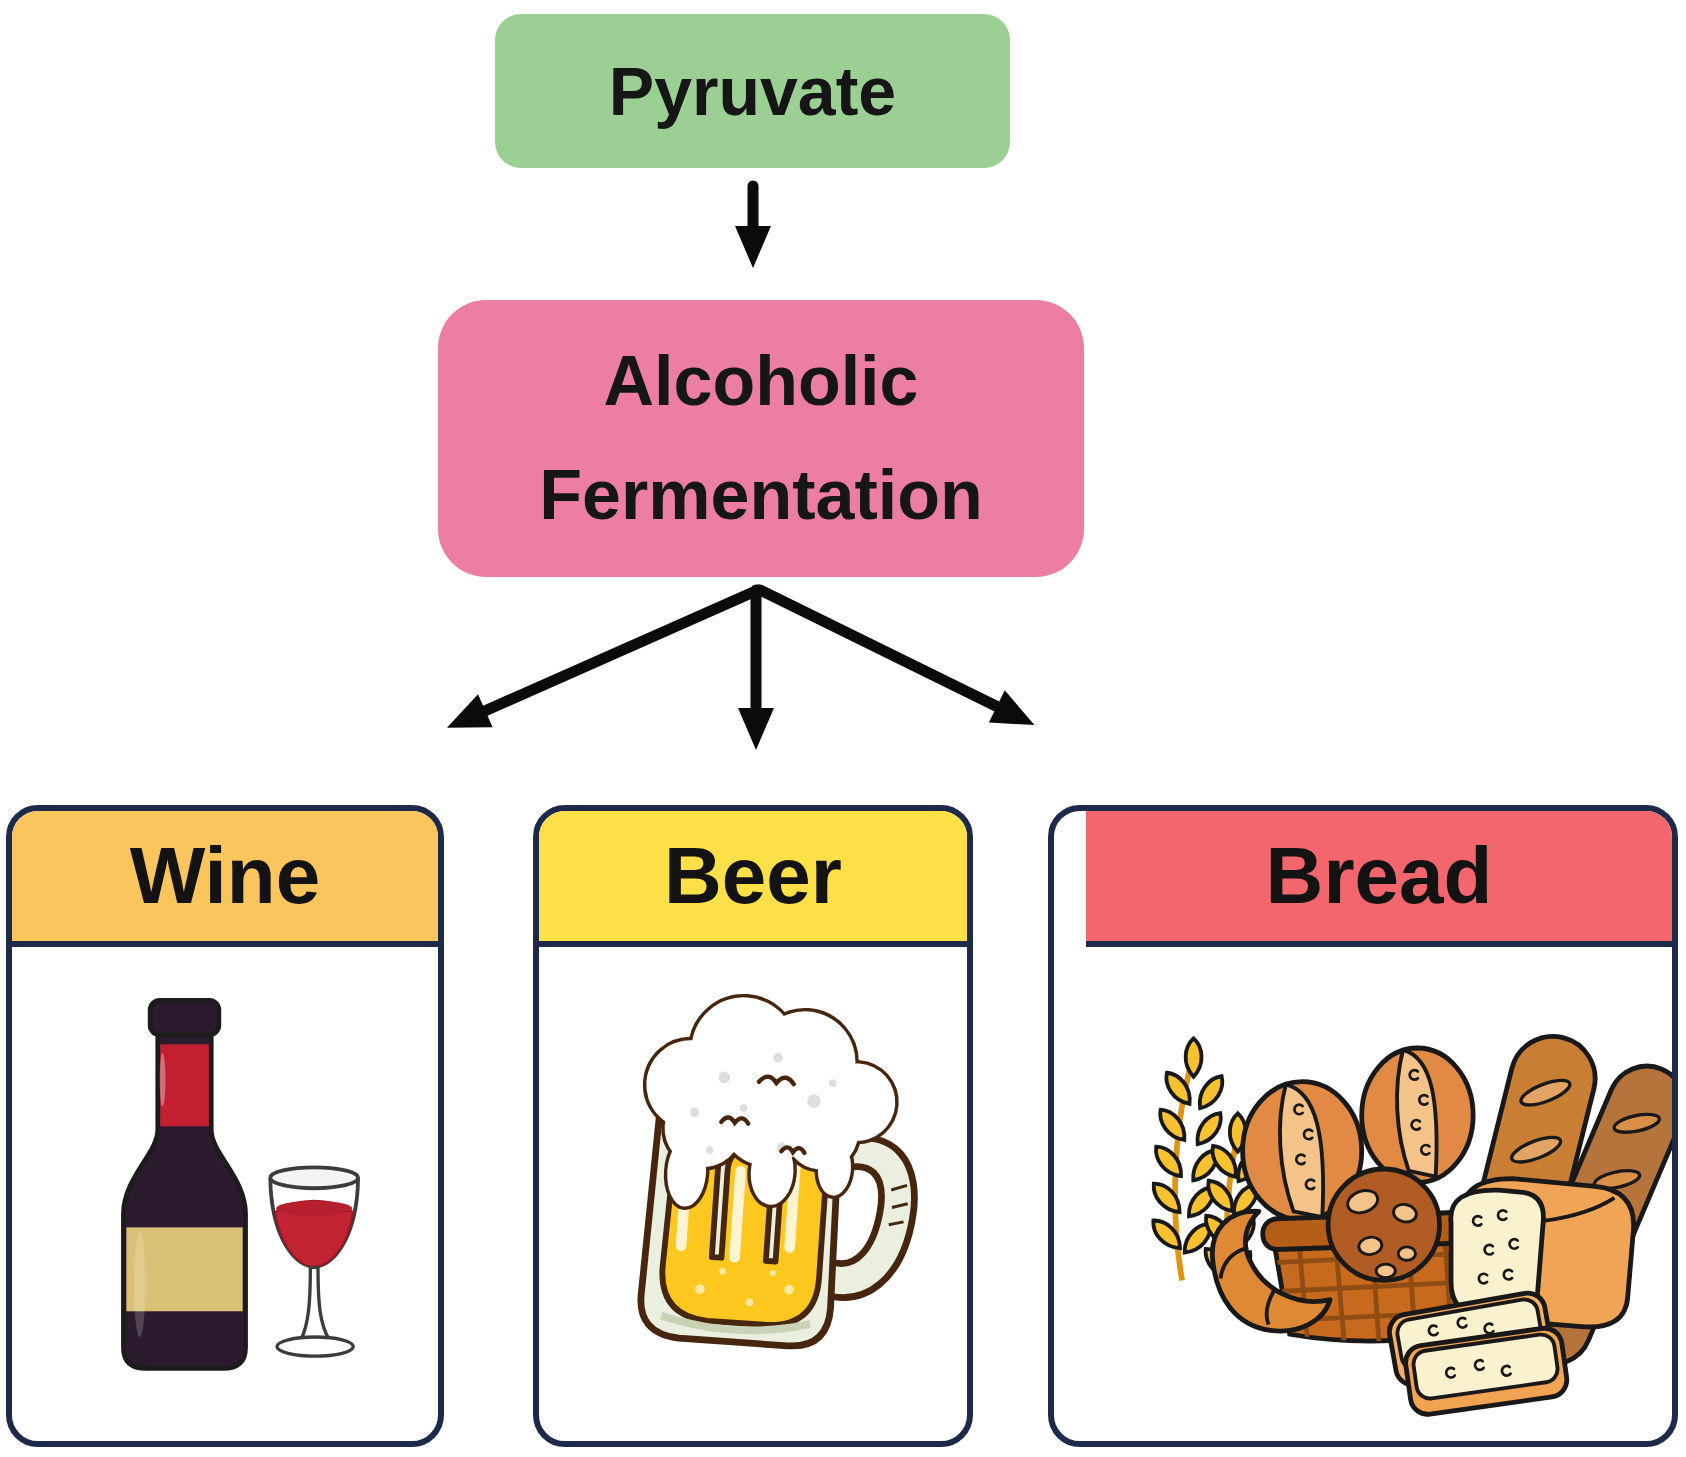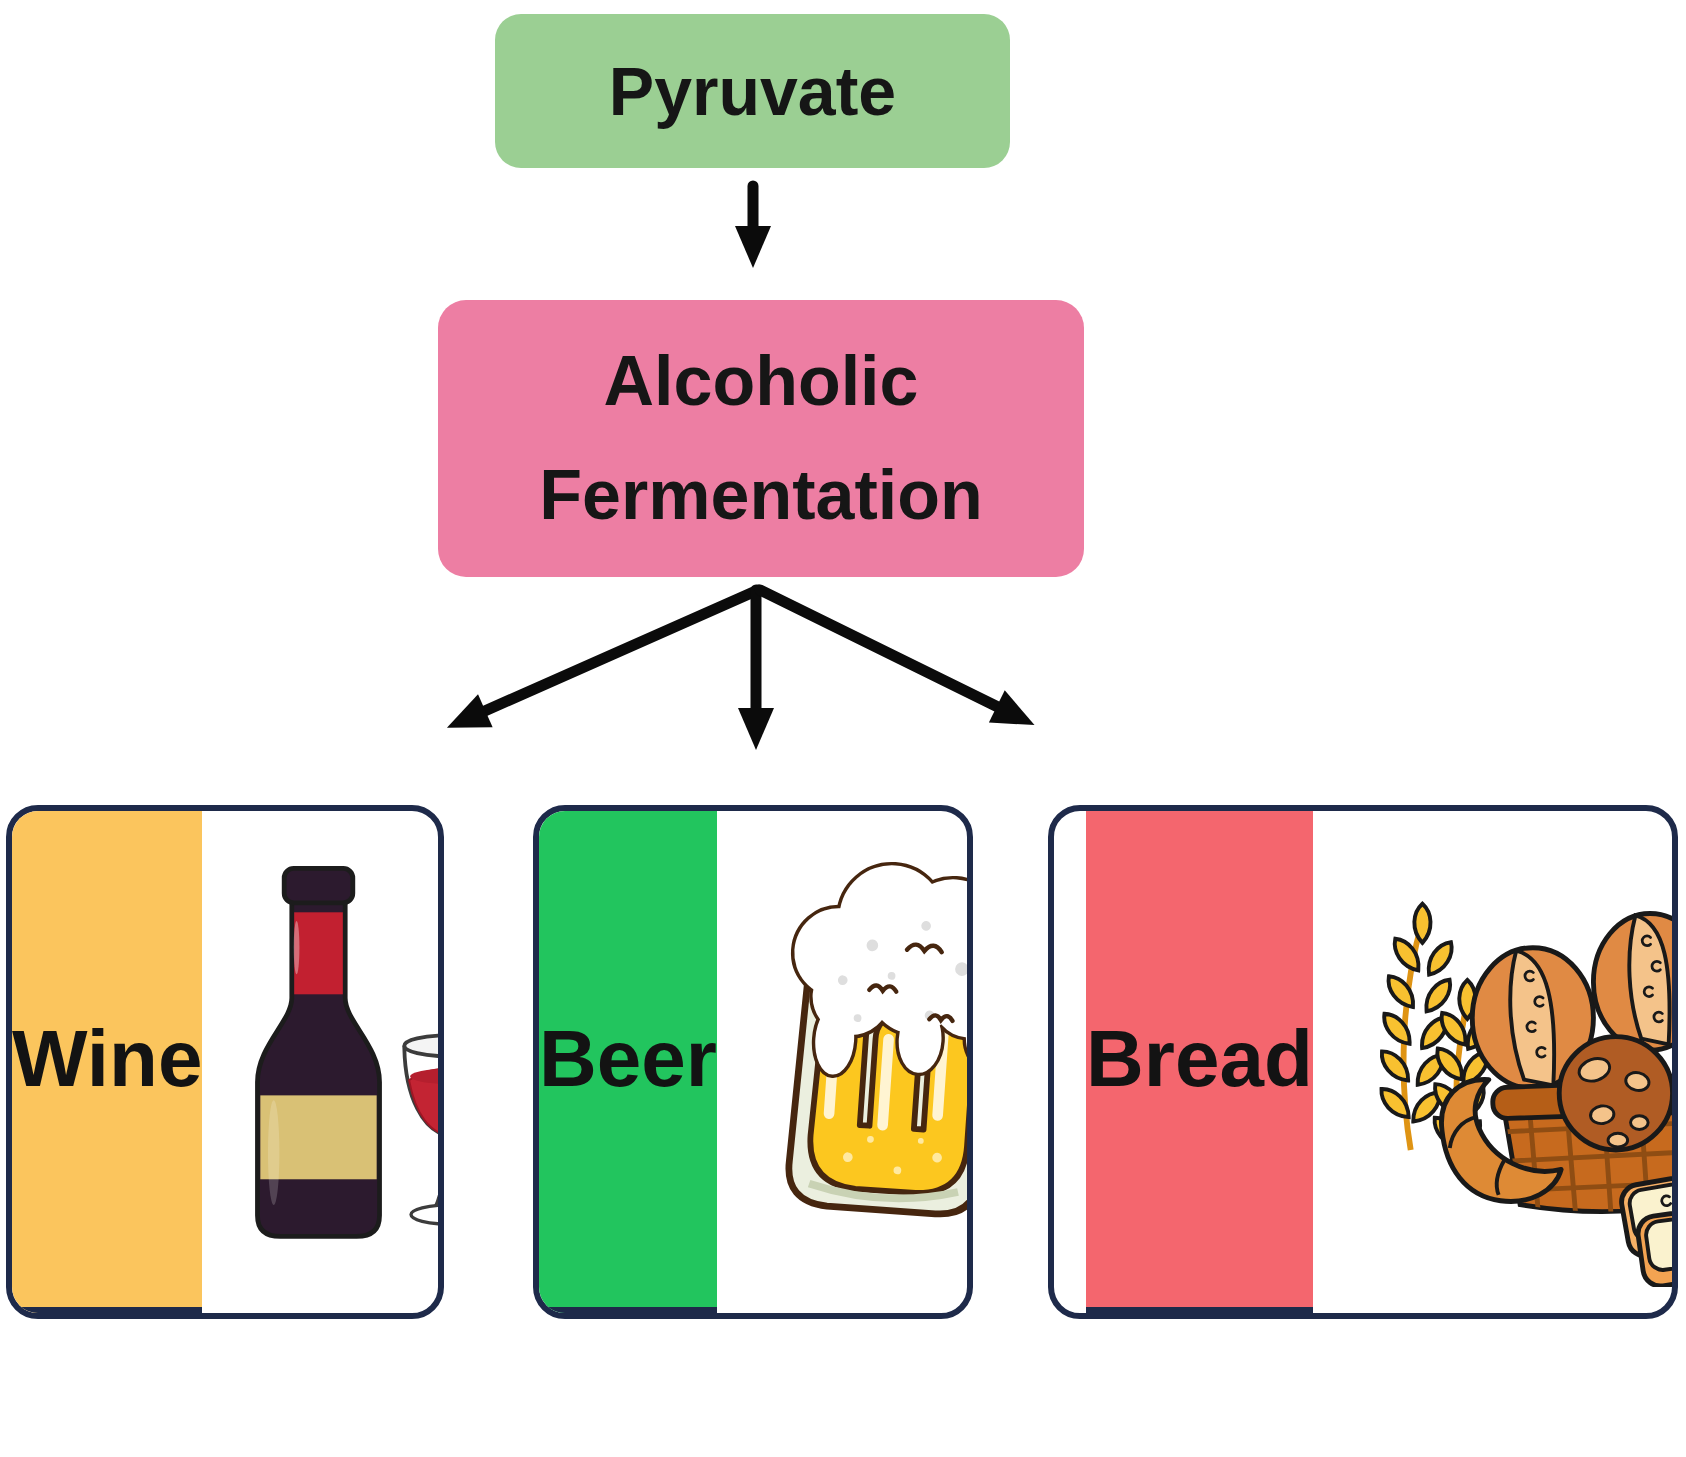--- a/index.html
+++ b/index.html
@@ -15,44 +15,44 @@
     left:495px; top:14px; width:515px; height:154px;
     border-radius:26px; font-size:68px;
   }
   .node--ferment {
     left:438px; top:300px; width:646px; height:277px;
     border-radius:48px; font-size:70px; line-height:1.62;
     padding:0 36px; box-sizing:border-box;
   }
   .connectors { position:absolute; left:0; top:0; pointer-events:none; }
   .card {
-    position:absolute; top:805px; height:514px; background:#ffffff;
+    position:absolute; top:805px; height:642px; background:#ffffff;
     border:6px solid #fca5a5; border-radius:32px; box-sizing:border-box;
-    display:flex; flex-direction:row; overflow:hidden;
+    display:flex; flex-direction:column; overflow:hidden;
   }
   .card--wine  { left:6px;    width:438px; }
   .card--beer  { left:533px;  width:440px; }
   .card--bread { left:1048px; width:630px;padding-left:32px; }
   .card__header {
     flex:0 0 130px; border-bottom:6px solid #1E2A4A;
     display:flex; align-items:center; justify-content:center;
     font-size:80px; color:#131313;
   }
   .card__body { flex:1; display:flex; align-items:center; justify-content:center; }
 </style>
 </head>
 <body>
 
 <div class="canvas" style="color: rgb(22, 22, 22);">
 
   <div class="node node--pyruvate" style="background: rgb(155, 207, 147);">
     <span>Pyruvate</span>
   </div>
 
-  <div class="node node--ferment" style="background: rgb(237, 126, 163); border-radius: 28px;">
+  <div class="node node--ferment" style="background: rgb(237, 126, 163);">
     <span>Alcoholic Fermentation</span>
   </div>
 
   <svg class="connectors" width="1686" height="1457">
     <defs>
       <marker id="ah" markerUnits="userSpaceOnUse" markerWidth="46" markerHeight="40" refX="10" refY="20" orient="auto">
         <path d="M2,2 L44,20 L2,38 Z" fill="#0B0B0B"></path>
       </marker>
     </defs>
     <g fill="none" stroke-width="11" stroke-linecap="round" stroke="#0B0B0B">
@@ -87,21 +87,21 @@
         <ellipse cx="258" cy="230" rx="40" ry="8" fill="#B51F2E"></ellipse>
         <g stroke="#3c3c3c" stroke-width="3.5" fill="#ffffff">
           <path d="M254,292 C254,330 252,352 244,368 L274,368 C264,352 262,330 262,292 Z"></path>
           <ellipse cx="259" cy="375" rx="40" ry="10"></ellipse>
         </g>
       </svg>
     </div>
   </section>
 
   <section class="card card--beer" style="border-color: rgb(30, 42, 74);">
-    <header class="card__header" style="background: #22c55e;">
+    <header class="card__header" style="background: #fde047;">
       <span>Beer</span>
     </header>
     <div class="card__body">
       <svg viewBox="0 0 380 440" width="368" height="426">
         <g transform="rotate(4 190 250)">
 
           <path d="M268,162 C332,136 360,180 354,234 C348,294 314,330 266,318 L272,284 C300,292 316,266 320,230 C324,194 310,170 264,194 Z" fill="#EBEFDF" stroke="#46260F" stroke-width="7" stroke-linejoin="round"></path>
           <path d="M330,206 l16,-6 M332,224 l16,-5 M330,242 l15,-4" stroke="#46260F" stroke-width="3" fill="none"></path>
 
           <path d="M86,140 L80,330 Q78,372 122,374 L234,374 Q276,374 276,332 L272,140 Z" fill="#EBEFDF" stroke="#46260F" stroke-width="7" stroke-linejoin="round"></path>

